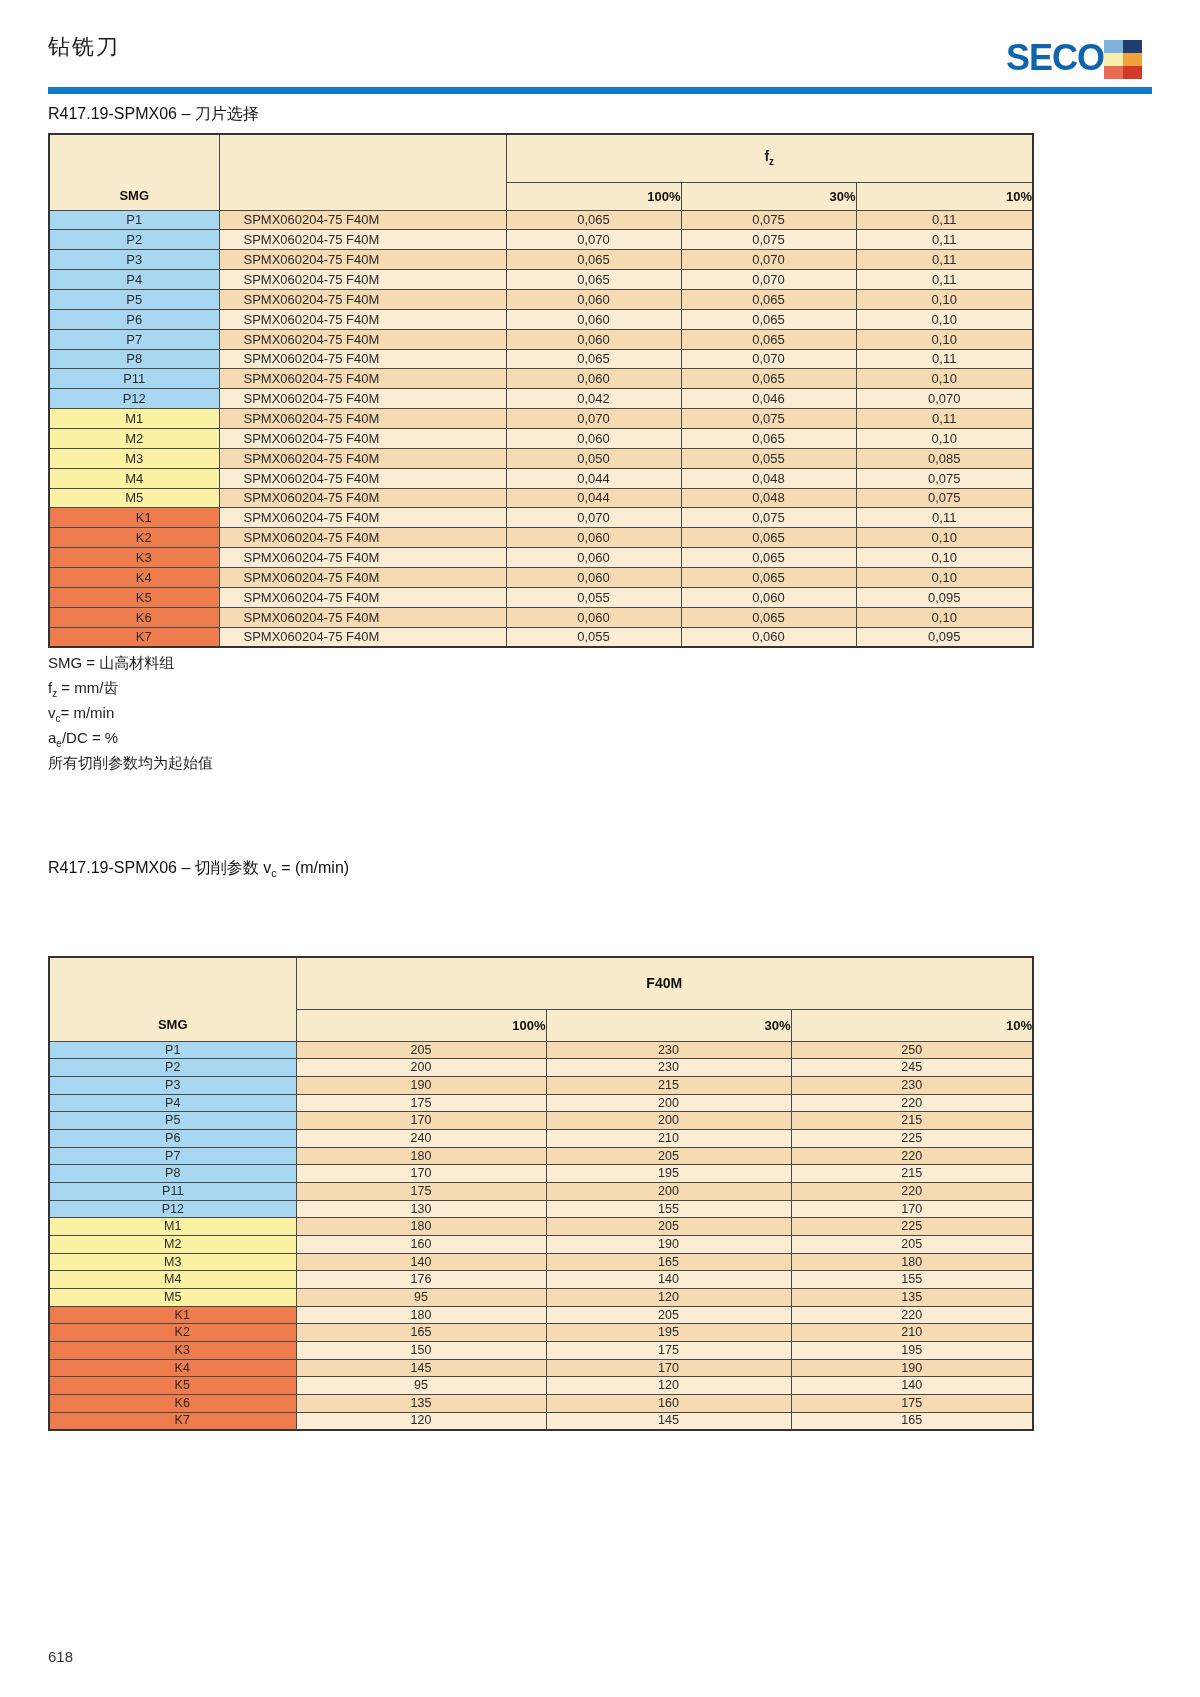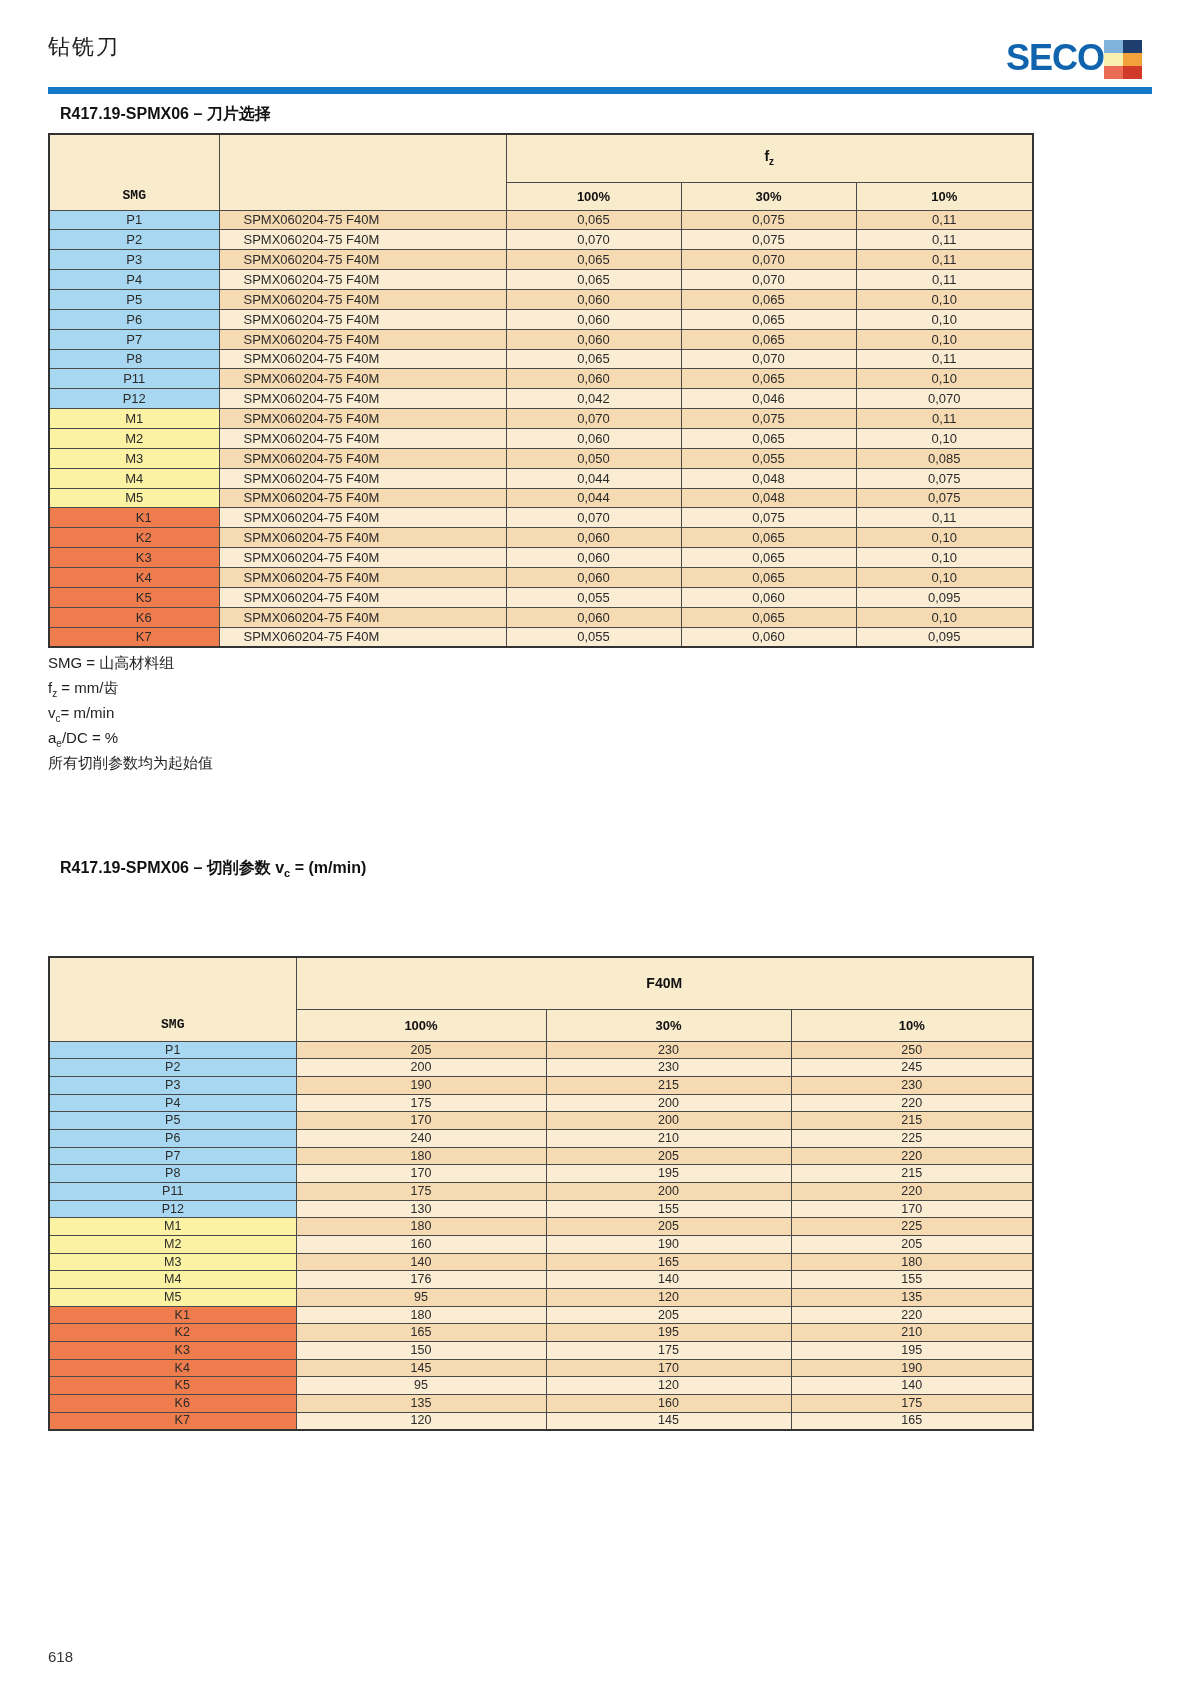--- a/index.html
+++ b/index.html
@@ -31,44 +31,44 @@
     display: grid; grid-template-columns: 19px 19px; grid-auto-rows: 13px;
     width: 38px; height: 39px;
   }
   .logo-sq { width: 19px; height: 13px; }
   .rule {
     position: absolute; left: 48px; top: 87px;
     width: 1104px; height: 7px; background: #1478C8;
   }
   
   .sec-title {
-    position: absolute; left: 60px;
-    font-size: 16px; font-weight: 700; color: #111;
+    position: absolute; left: 48px;
+    font-size: 16px; font-weight: 400; color: #111;
   }
   .t1-title { top: 104px; }
   .t2-title { top: 858px; }
   .sec-title sub { font-size: 11px; }
   
   table {
     position: absolute; left: 48px;
     border-collapse: collapse; table-layout: fixed;
     width: 984px;
     font-size: 13px; color: #2b2b2b;
   }
   .t1 { top: 133px; }
   .t2 { top: 956px; font-size: 12.5px; }
   th, td { border: 1px solid #4a4a4a; line-height: 1; }
   table { border: 2px solid #333; }
   thead th { background: #F9ECCC; font-weight: 700; color: #111; }
   .grp-head { height: 48px; text-align: center; font-size: 14px; vertical-align: middle; }
   .t2 .grp-head { height: 52px; }
   .grp-head sub { font-size: 10px; }
-  .pct-head { height: 28px; text-align: center; font-size: 13px; vertical-align: middle; }
+  .pct-head { height: 28px; text-align: right; font-size: 13px; vertical-align: middle; }
   .t2 .pct-head { height: 32px; }
-  .smg-head { vertical-align: bottom; text-align: center; padding-bottom: 8px; font-size: 13px; font-family: Liberation Mono, monospace; }
+  .smg-head { vertical-align: bottom; text-align: center; padding-bottom: 8px; font-size: 13px; }
   .t2 .smg-head { padding-bottom: 10px; }
   .t1 td { height: 19.86px; }
   .t2 td { height: 17.68px; }
   td { vertical-align: middle; text-align: center; }
   .ins-cell { text-align: left; padding-left: 24px; }
   
   .row-odd  td { background: #F6DAB2; }
   .row-even td { background: #FAEDD3; }
   
   .grp-p .smg-cell { background: #A8D8F1; }

